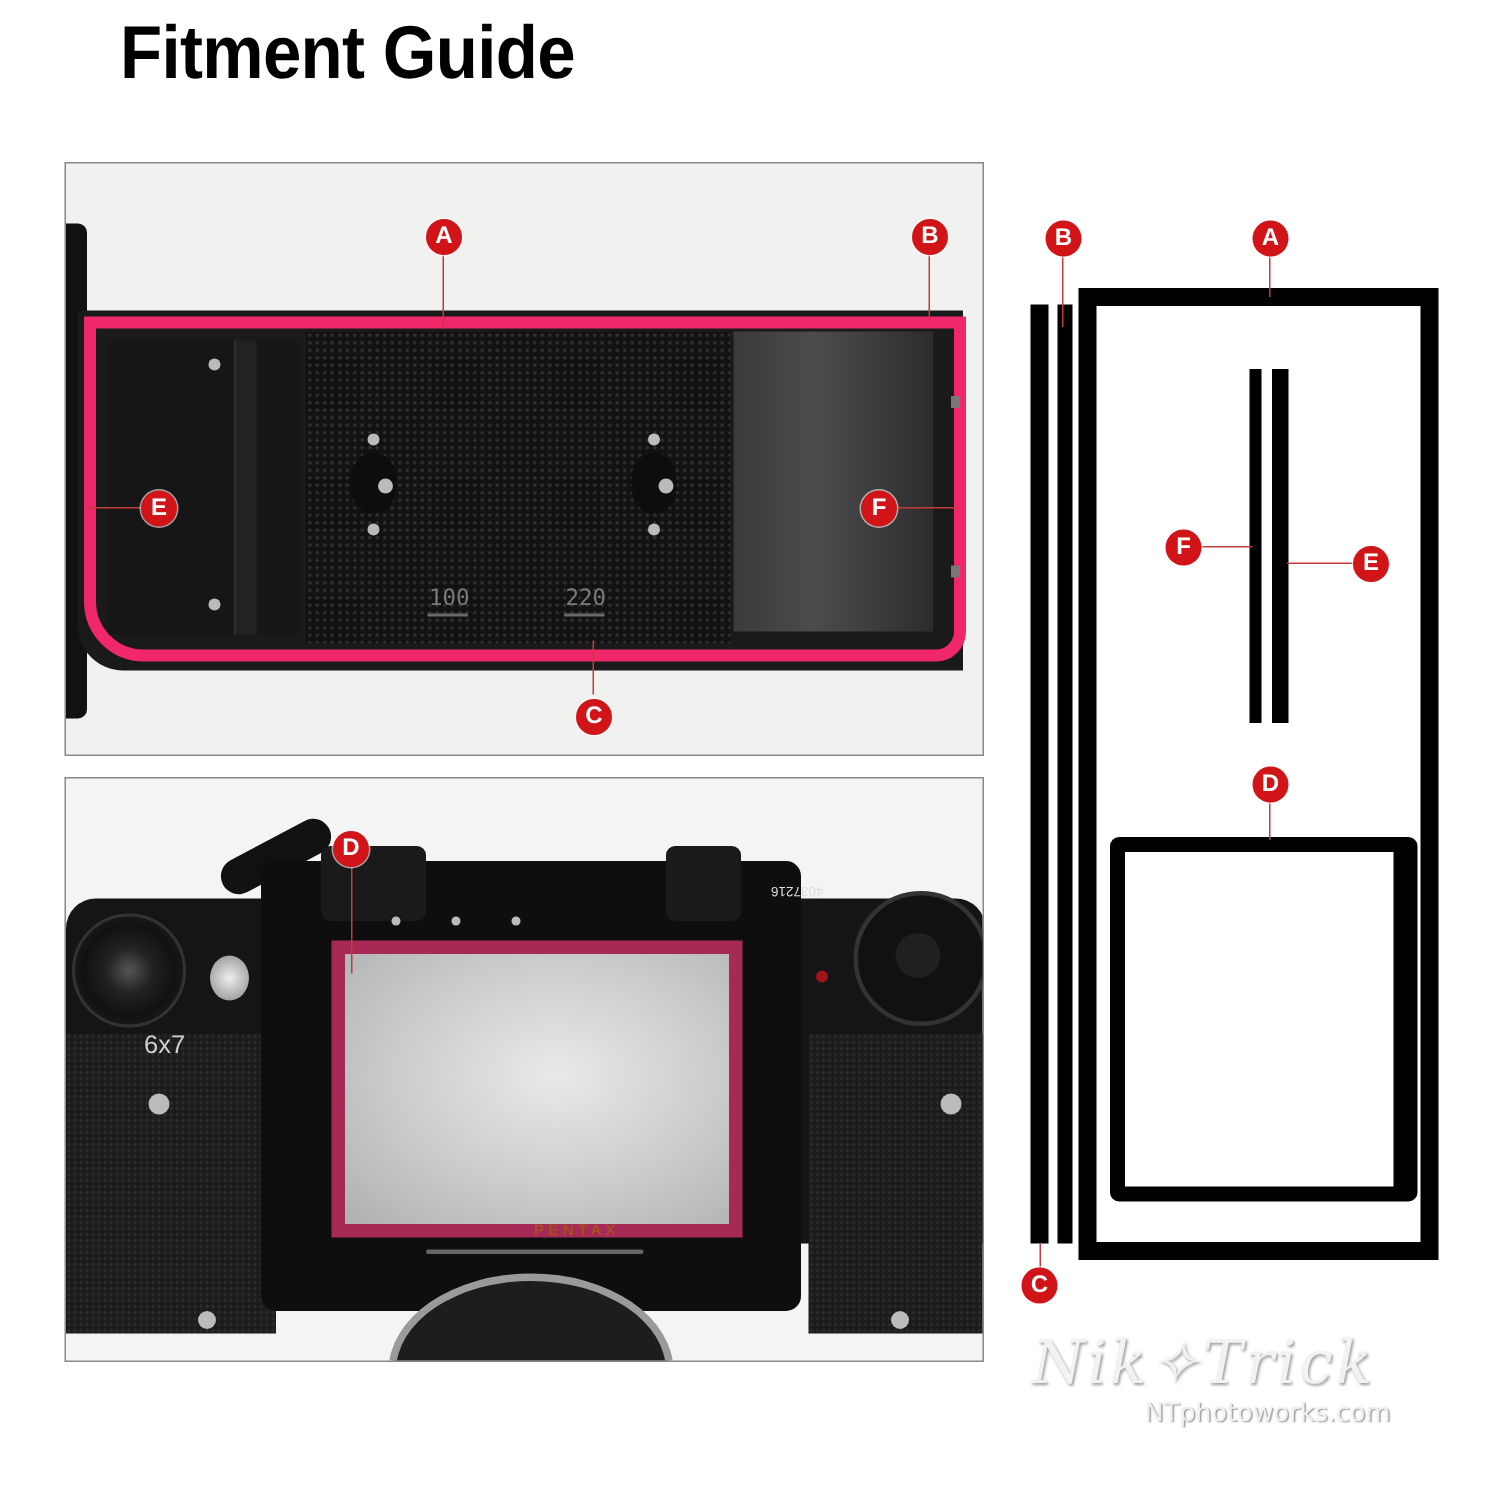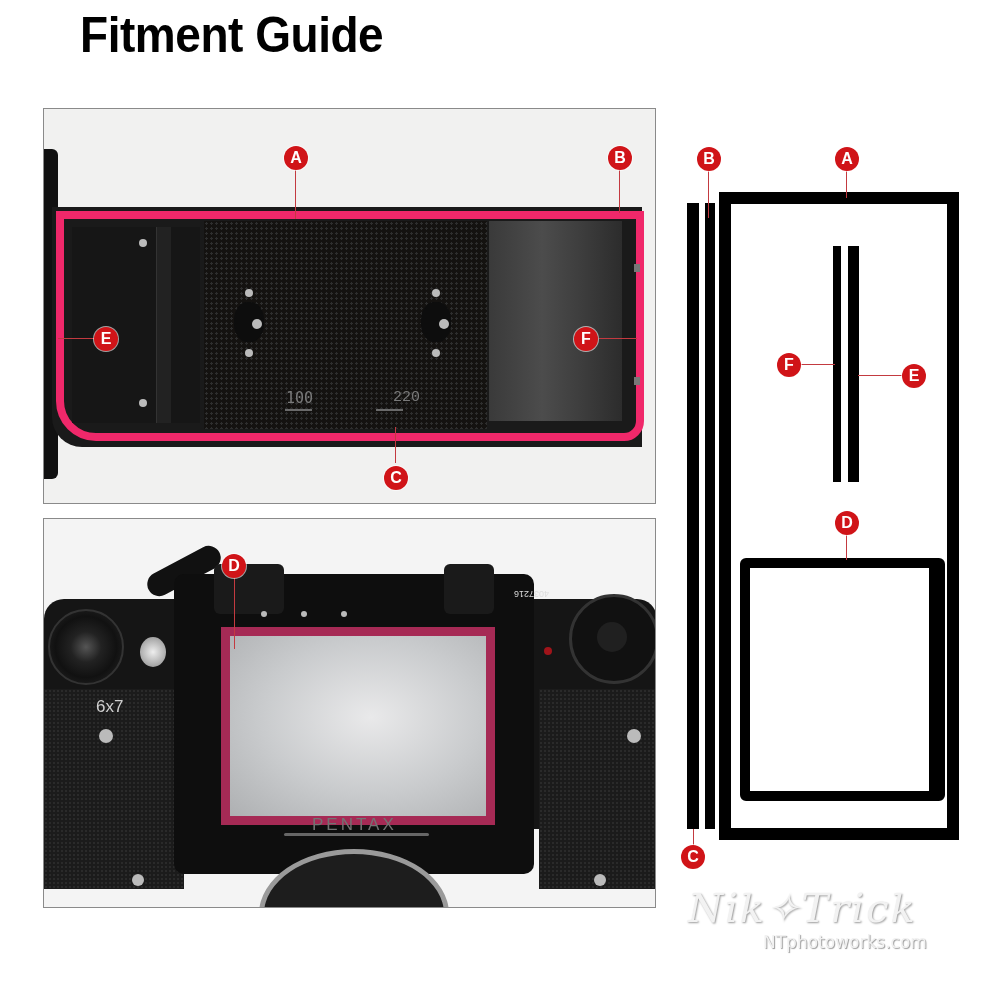--- a/index.html
+++ b/index.html
@@ -26,21 +26,21 @@
   .pressure-line { height:2px; background:#6a6a6a; }
 
   
   .cam-body { background:#151515; }
   .cam-leather { background-image:radial-gradient(#2a2a2a 1px, transparent 1.4px); background-size:4px 4px; background-color:#1b1b1b; }
   .maroon { border:9px solid #a62a55; }
   .screen { background:radial-gradient(ellipse at 55% 45%, #e9e9ea 0, #c9cbcd 55%, #aeb0b2 100%); }
   .dial { border-radius:50%; background:#111; border:3px solid #333; }
   .lens-ring { border-radius:50%; background:#1d1d1d; border:5px solid #9a9a9a; }
   .cam-label { color:#cfcfcf; font-size:17px; font-family:"Liberation Sans", sans-serif; }
-  .brand { color:#737373; font-size:17px; letter-spacing:3px; }
+  .brand { color:#a16207; font-size:10px; letter-spacing:3px;margin-left:44px; }
 
   
   .blk { background:#000; }
   .frame-a { border:12px solid #000; box-sizing:border-box; }
   .frame-d { border:10px solid #000; border-right-width:16px; box-sizing:border-box; border-radius:6px; }
 
   .wm1 { left:688px; top:885px; font-family:"DejaVu Serif", serif; font-style:italic; font-size:40px; color:#f2f2f2; text-shadow:1px 1px 2px #9a9a9a, -1px -1px 0 #fff; letter-spacing:2px; }
   .wm2 { left:763px; top:932px; font-family:"DejaVu Sans", sans-serif; font-size:17px; color:#f1f1f1; text-shadow:1px 1px 1px #999; }
 </style>
 </head>
@@ -65,21 +65,21 @@
   <div class="abs knob" style="left:190px;top:193px;"></div>
   <div class="abs screw" style="left:201px;top:180px;"></div>
   <div class="abs screw" style="left:201px;top:240px;"></div>
   <div class="abs screw" style="left:208px;top:210px;width:10px;height:10px;"></div>
   <div class="abs knob" style="left:377px;top:193px;"></div>
   <div class="abs screw" style="left:388px;top:180px;"></div>
   <div class="abs screw" style="left:388px;top:240px;"></div>
   <div class="abs screw" style="left:395px;top:210px;width:10px;height:10px;"></div>
   <div class="abs pressure-mark" style="left:242px;top:280px;">100</div>
   <div class="abs pressure-line" style="left:241px;top:300px;width:27px;"></div>
-  <div class="abs pressure-mark" style="left:349px;top:280px;font-family:Liberation Mono, monospace;">220</div>
+  <div class="abs pressure-mark" style="left:333px;top:280px;">220</div>
   <div class="abs pressure-line" style="left:332px;top:300px;width:27px;"></div>
 
   <div class="abs rubber" style="left:445px;top:112px;width:133px;height:200px;"></div>
   <div class="abs" style="left:590px;top:155px;width:6px;height:8px;background:#777;"></div>
   <div class="abs" style="left:590px;top:268px;width:6px;height:8px;background:#777;"></div>
 
   <div class="abs leader" style="left:251px;top:60px;width:1px;height:50px;"></div>
   <div class="abs leader" style="left:575px;top:60px;width:1px;height:44px;"></div>
   <div class="abs leader" style="left:351px;top:318px;width:1px;height:36px;"></div>
   <div class="abs leader" style="left:14px;top:229px;width:48px;height:1px;"></div>
@@ -95,21 +95,21 @@
 <div class="abs photo photo2">
 
   <div class="abs cam-body" style="left:0;top:80px;width:613px;height:230px;border-radius:20px 20px 0 0;"></div>
   <div class="abs cam-leather" style="left:0;top:170px;width:140px;height:200px;"></div>
   <div class="abs cam-leather" style="left:495px;top:170px;width:118px;height:200px;"></div>
 
   <div class="abs" style="left:100px;top:40px;width:80px;height:24px;background:#111;transform:rotate(-28deg);border-radius:12px;"></div>
 
   <div class="abs" style="left:4px;top:90px;width:72px;height:72px;border-radius:50%;background:radial-gradient(circle,#555 0,#222 30%,#111 60%,#2a2a2a 100%);border:2px solid #333;"></div>
   <div class="abs" style="left:96px;top:118px;width:26px;height:30px;border-radius:50%;background:radial-gradient(circle,#eee,#888);"></div>
-  <div class="abs cam-label" style="left:52px;top:178px;text-align:center;">6x7</div>
+  <div class="abs cam-label" style="left:52px;top:168px;text-align:center;">6x7</div>
 
   <div class="abs" style="left:130px;top:55px;width:360px;height:300px;background:#0e0e0e;border-radius:10px;"></div>
   <div class="abs" style="left:170px;top:45px;width:70px;height:50px;background:#1a1a1a;border-radius:6px;"></div>
   <div class="abs" style="left:400px;top:45px;width:50px;height:50px;background:#1a1a1a;border-radius:6px;"></div>
   <div class="abs screw" style="left:217px;top:92px;width:6px;height:6px;"></div>
   <div class="abs screw" style="left:257px;top:92px;width:6px;height:6px;"></div>
   <div class="abs screw" style="left:297px;top:92px;width:6px;height:6px;"></div>
 
   <div class="abs maroon" style="left:177px;top:108px;width:256px;height:180px;"></div>
   <div class="abs screen" style="left:186px;top:117px;width:256px;height:180px;"></div>

